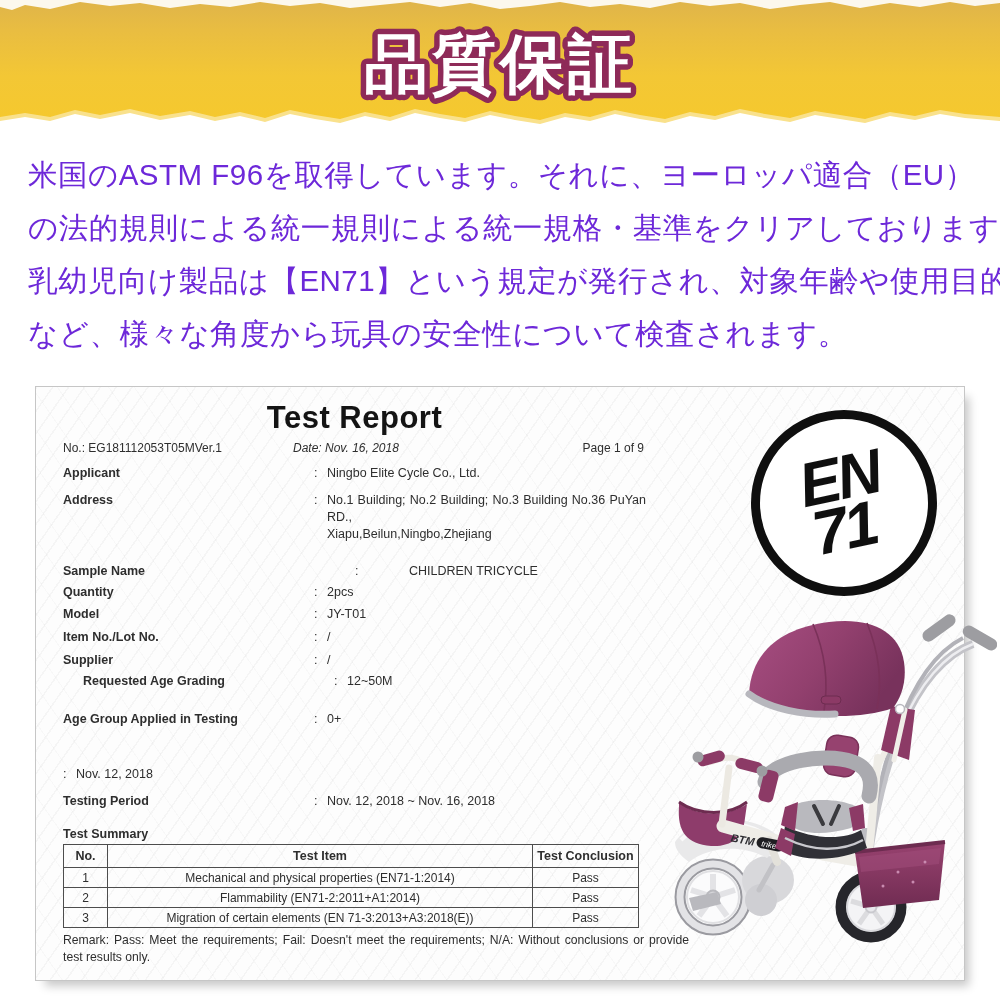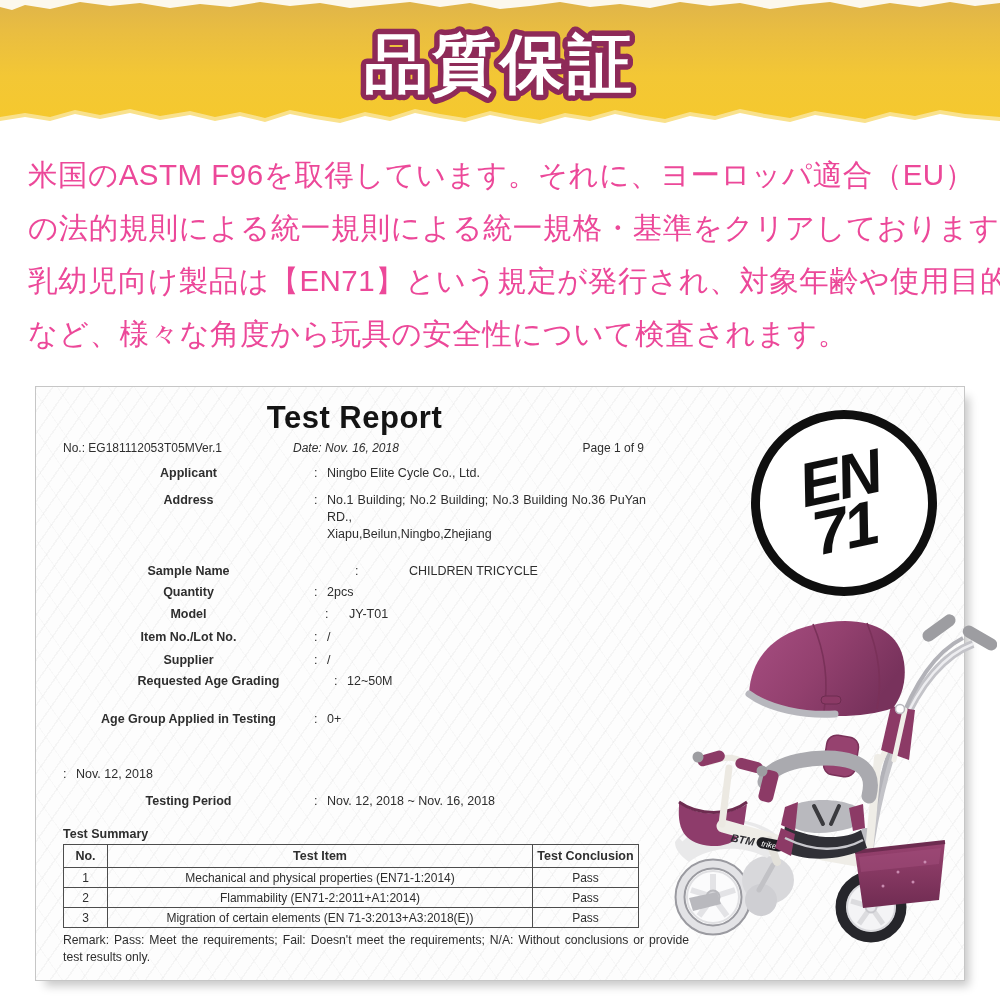--- a/index.html
+++ b/index.html
@@ -17,21 +17,21 @@
   .banner svg.torn-bottom{position:absolute;bottom:0;left:0;display:block;}
   .banner .title-wrap{position:absolute;left:0;top:14px;width:1000px;text-align:left;}
   .banner .title-wrap svg{display:block;margin:0 auto;}
   .banner text{
     font-family:"Liberation Sans","DejaVu Sans",sans-serif;
     font-weight:bold;font-size:64px;letter-spacing:4px;
     fill:#ffffff;stroke:#8e2a58;stroke-width:11px;
     paint-order:stroke;stroke-linejoin:round;
   }
   
-  .intro{margin:10px 0 0 0;padding:0 28px;color:#ec4899;}
+  .intro{margin:10px 0 0 0;padding:0 28px;color:#6d28d9;}
   .intro .line{
     font-size:29.5px;line-height:53px;white-space:nowrap;
     font-weight:500;letter-spacing:.5px;
   }
   
   .paper-zone{position:relative;width:1000px;height:620px;margin-top:26px;}
   .paper{
     position:absolute;left:35px;top:0;width:928px;height:593px;
     background-color:#fdfdfd;border:1px solid #c6c6c6;
     box-shadow:7px 8px 9px -3px rgba(0,0,0,.22);
@@ -39,29 +39,29 @@
       repeating-linear-gradient(125deg,rgba(150,150,150,.08) 0 1.5px,rgba(0,0,0,0) 1.5px 13px),
       repeating-linear-gradient(55deg,rgba(150,150,150,.05) 0 1px,rgba(0,0,0,0) 1px 21px);
   }
   .doc{position:absolute;left:27px;top:13px;width:583px;color:#2e2e2e;}
   .doc-title{font-size:31px;font-weight:bold;color:#141414;text-align:center;line-height:36px;letter-spacing:.5px;}
   .meta{display:flex;margin-top:4px;font-size:12px;line-height:16px;}
   .meta .m-no{width:230px;}
   .meta .m-date{flex:1;text-align:left;font-style:italic;}
   .meta .m-page{width:120px;text-align:right;padding-right:2px;}
   .frow{display:flex;font-size:12.5px;line-height:17px;}
-  .frow .lab{width:251px;font-weight:bold;text-align:center;}
+  .frow .lab{width:251px;font-weight:bold;}
   .frow .col{width:13px;}
   .frow .val{flex:1;}
   .addr-val .j1{text-align:justify;text-align-last:justify;}
   .mt-applicant{margin-top:9px;}
   .mt-address{margin-top:10px;}
   .mt-sample{margin-top:20px;gap:41px;}
   .mt-quantity{margin-top:4px;}
-  .mt-model{margin-top:5px;gap:11px;}
+  .mt-model{margin-top:5px;}
   .mt-item{margin-top:6px;}
   .mt-supplier{margin-top:6px;}
   .mt-requested{margin-top:4px;padding-left:20px;}
   .mt-age{margin-top:21px;}
   .mt-received{margin-top:38px;}
   .mt-testing{margin-top:10px;}
   .summary-label{margin-top:16px;font-size:12.5px;font-weight:bold;line-height:17px;}
   table.tsum{border-collapse:collapse;margin-top:1px;table-layout:fixed;width:575px;}
   table.tsum th,table.tsum td{
     border:1px solid #4d4d4d;font-size:12px;text-align:center;

